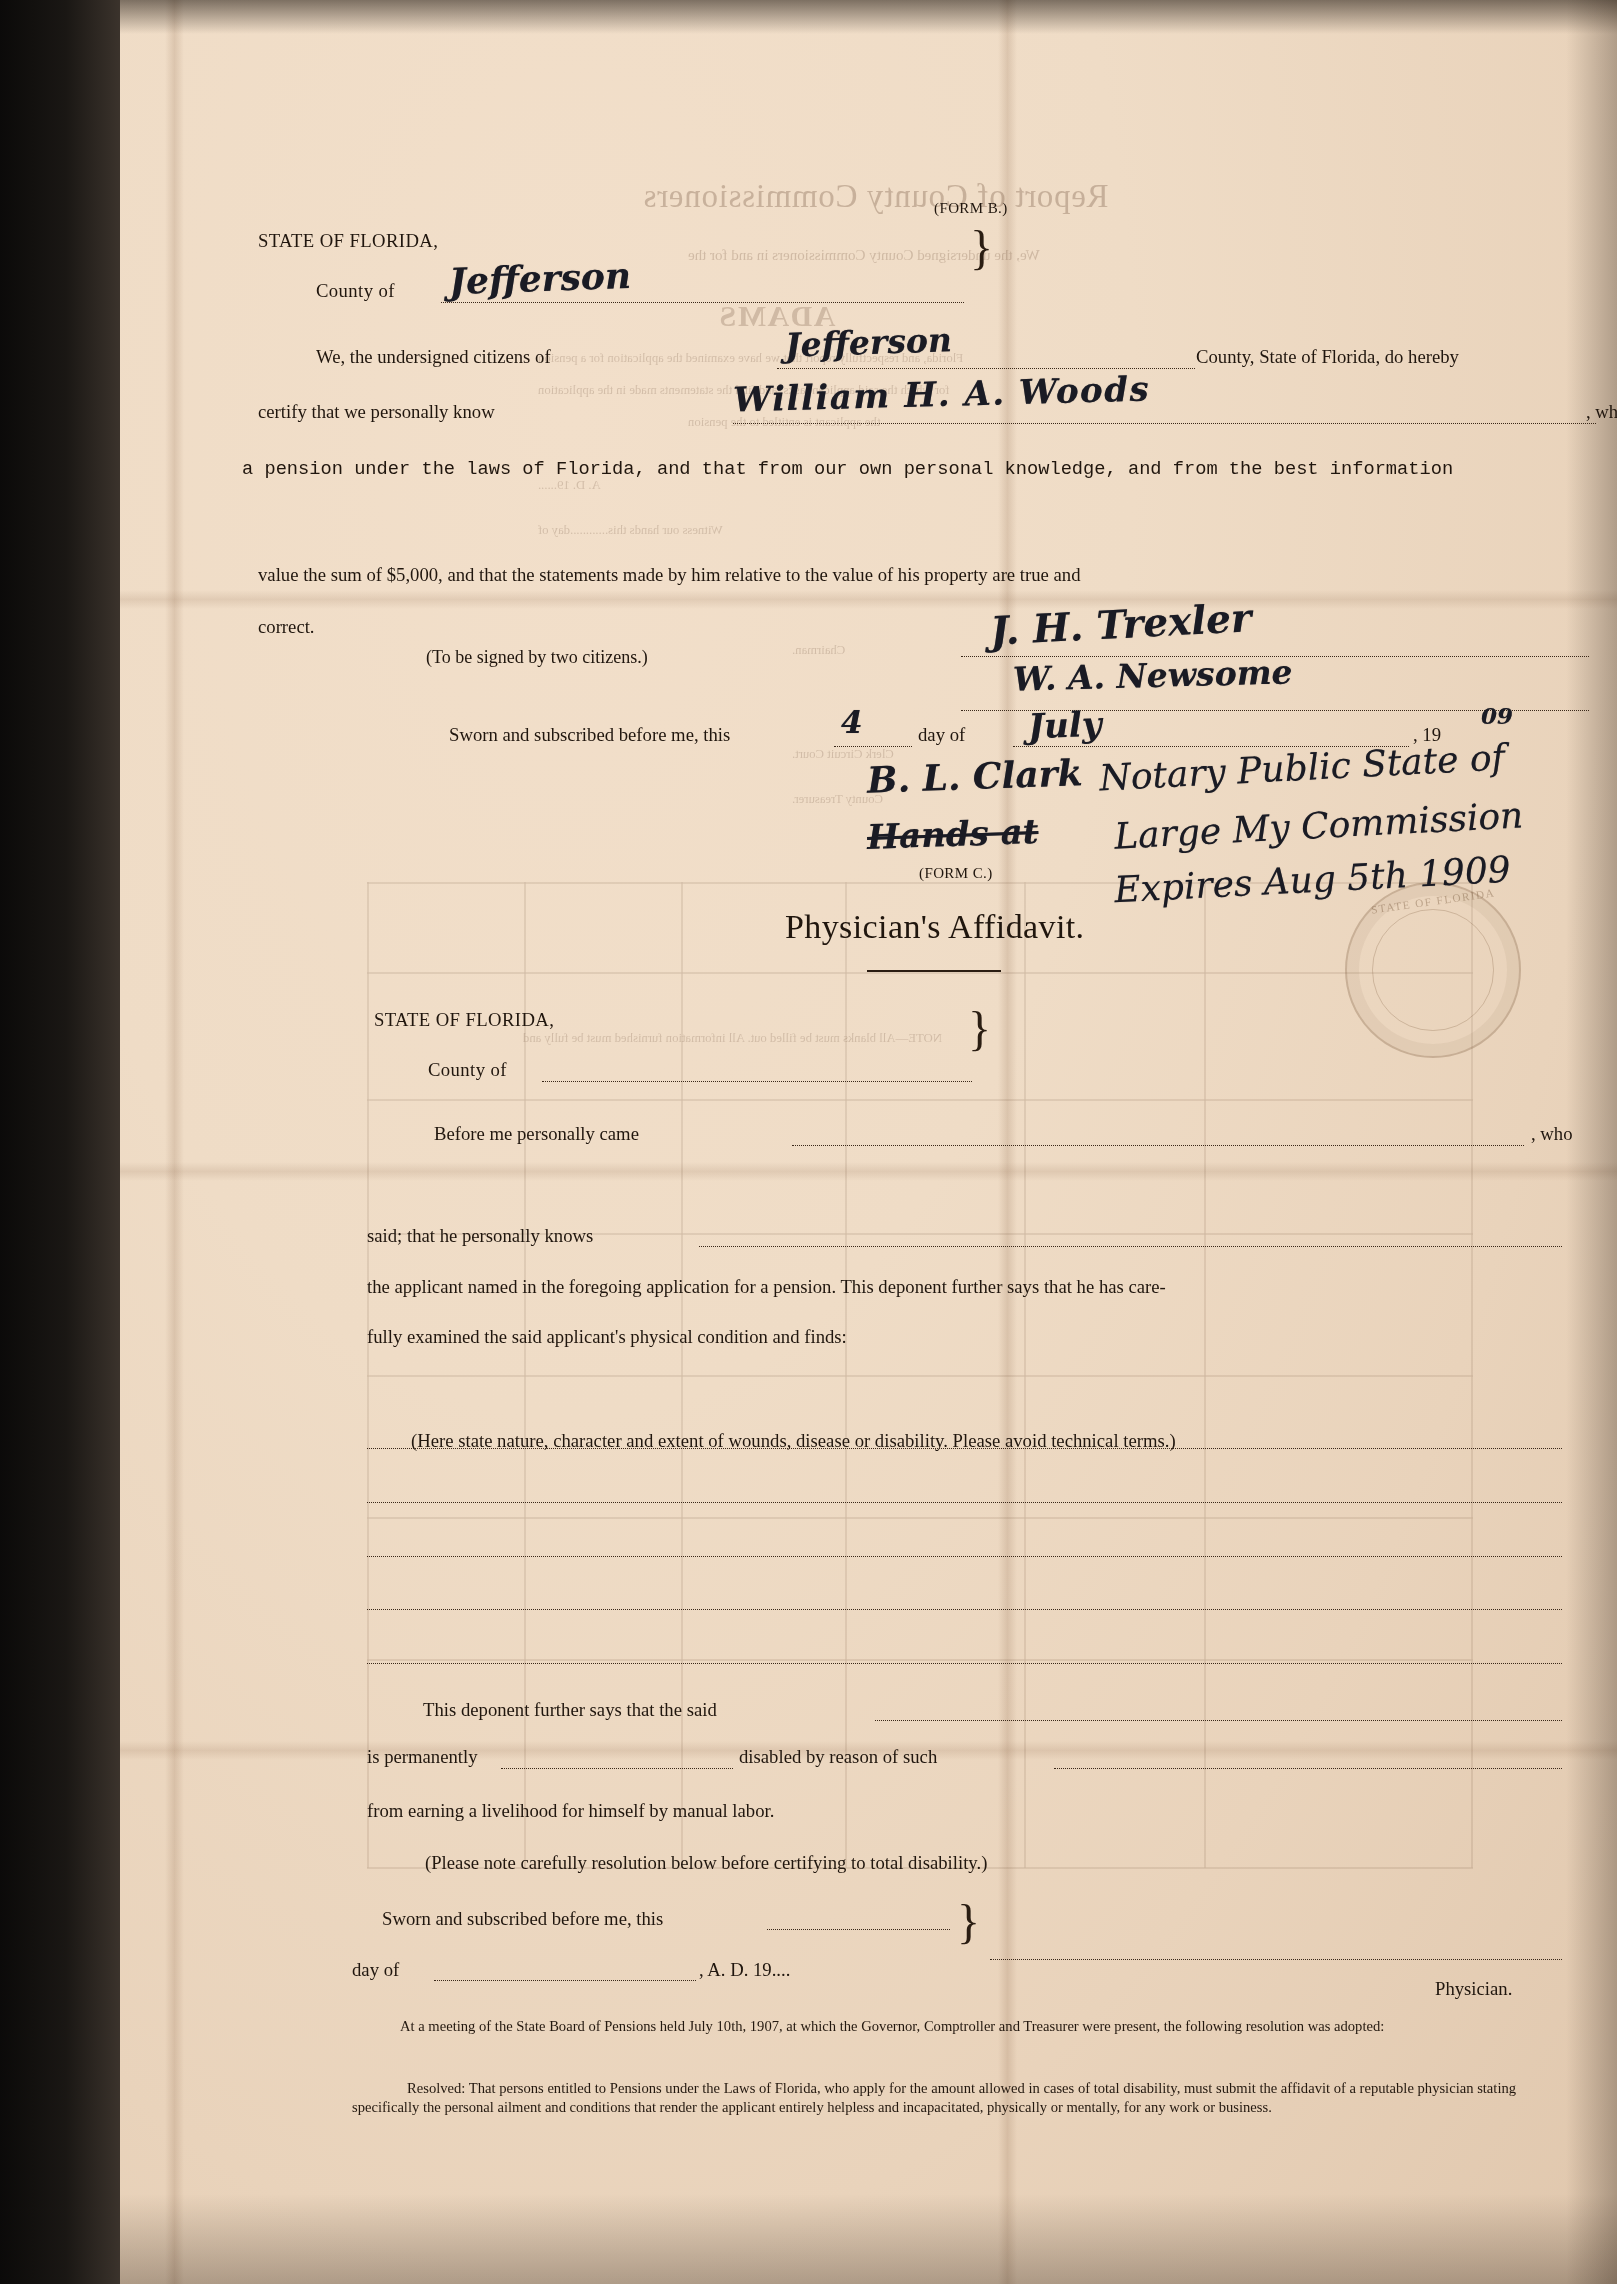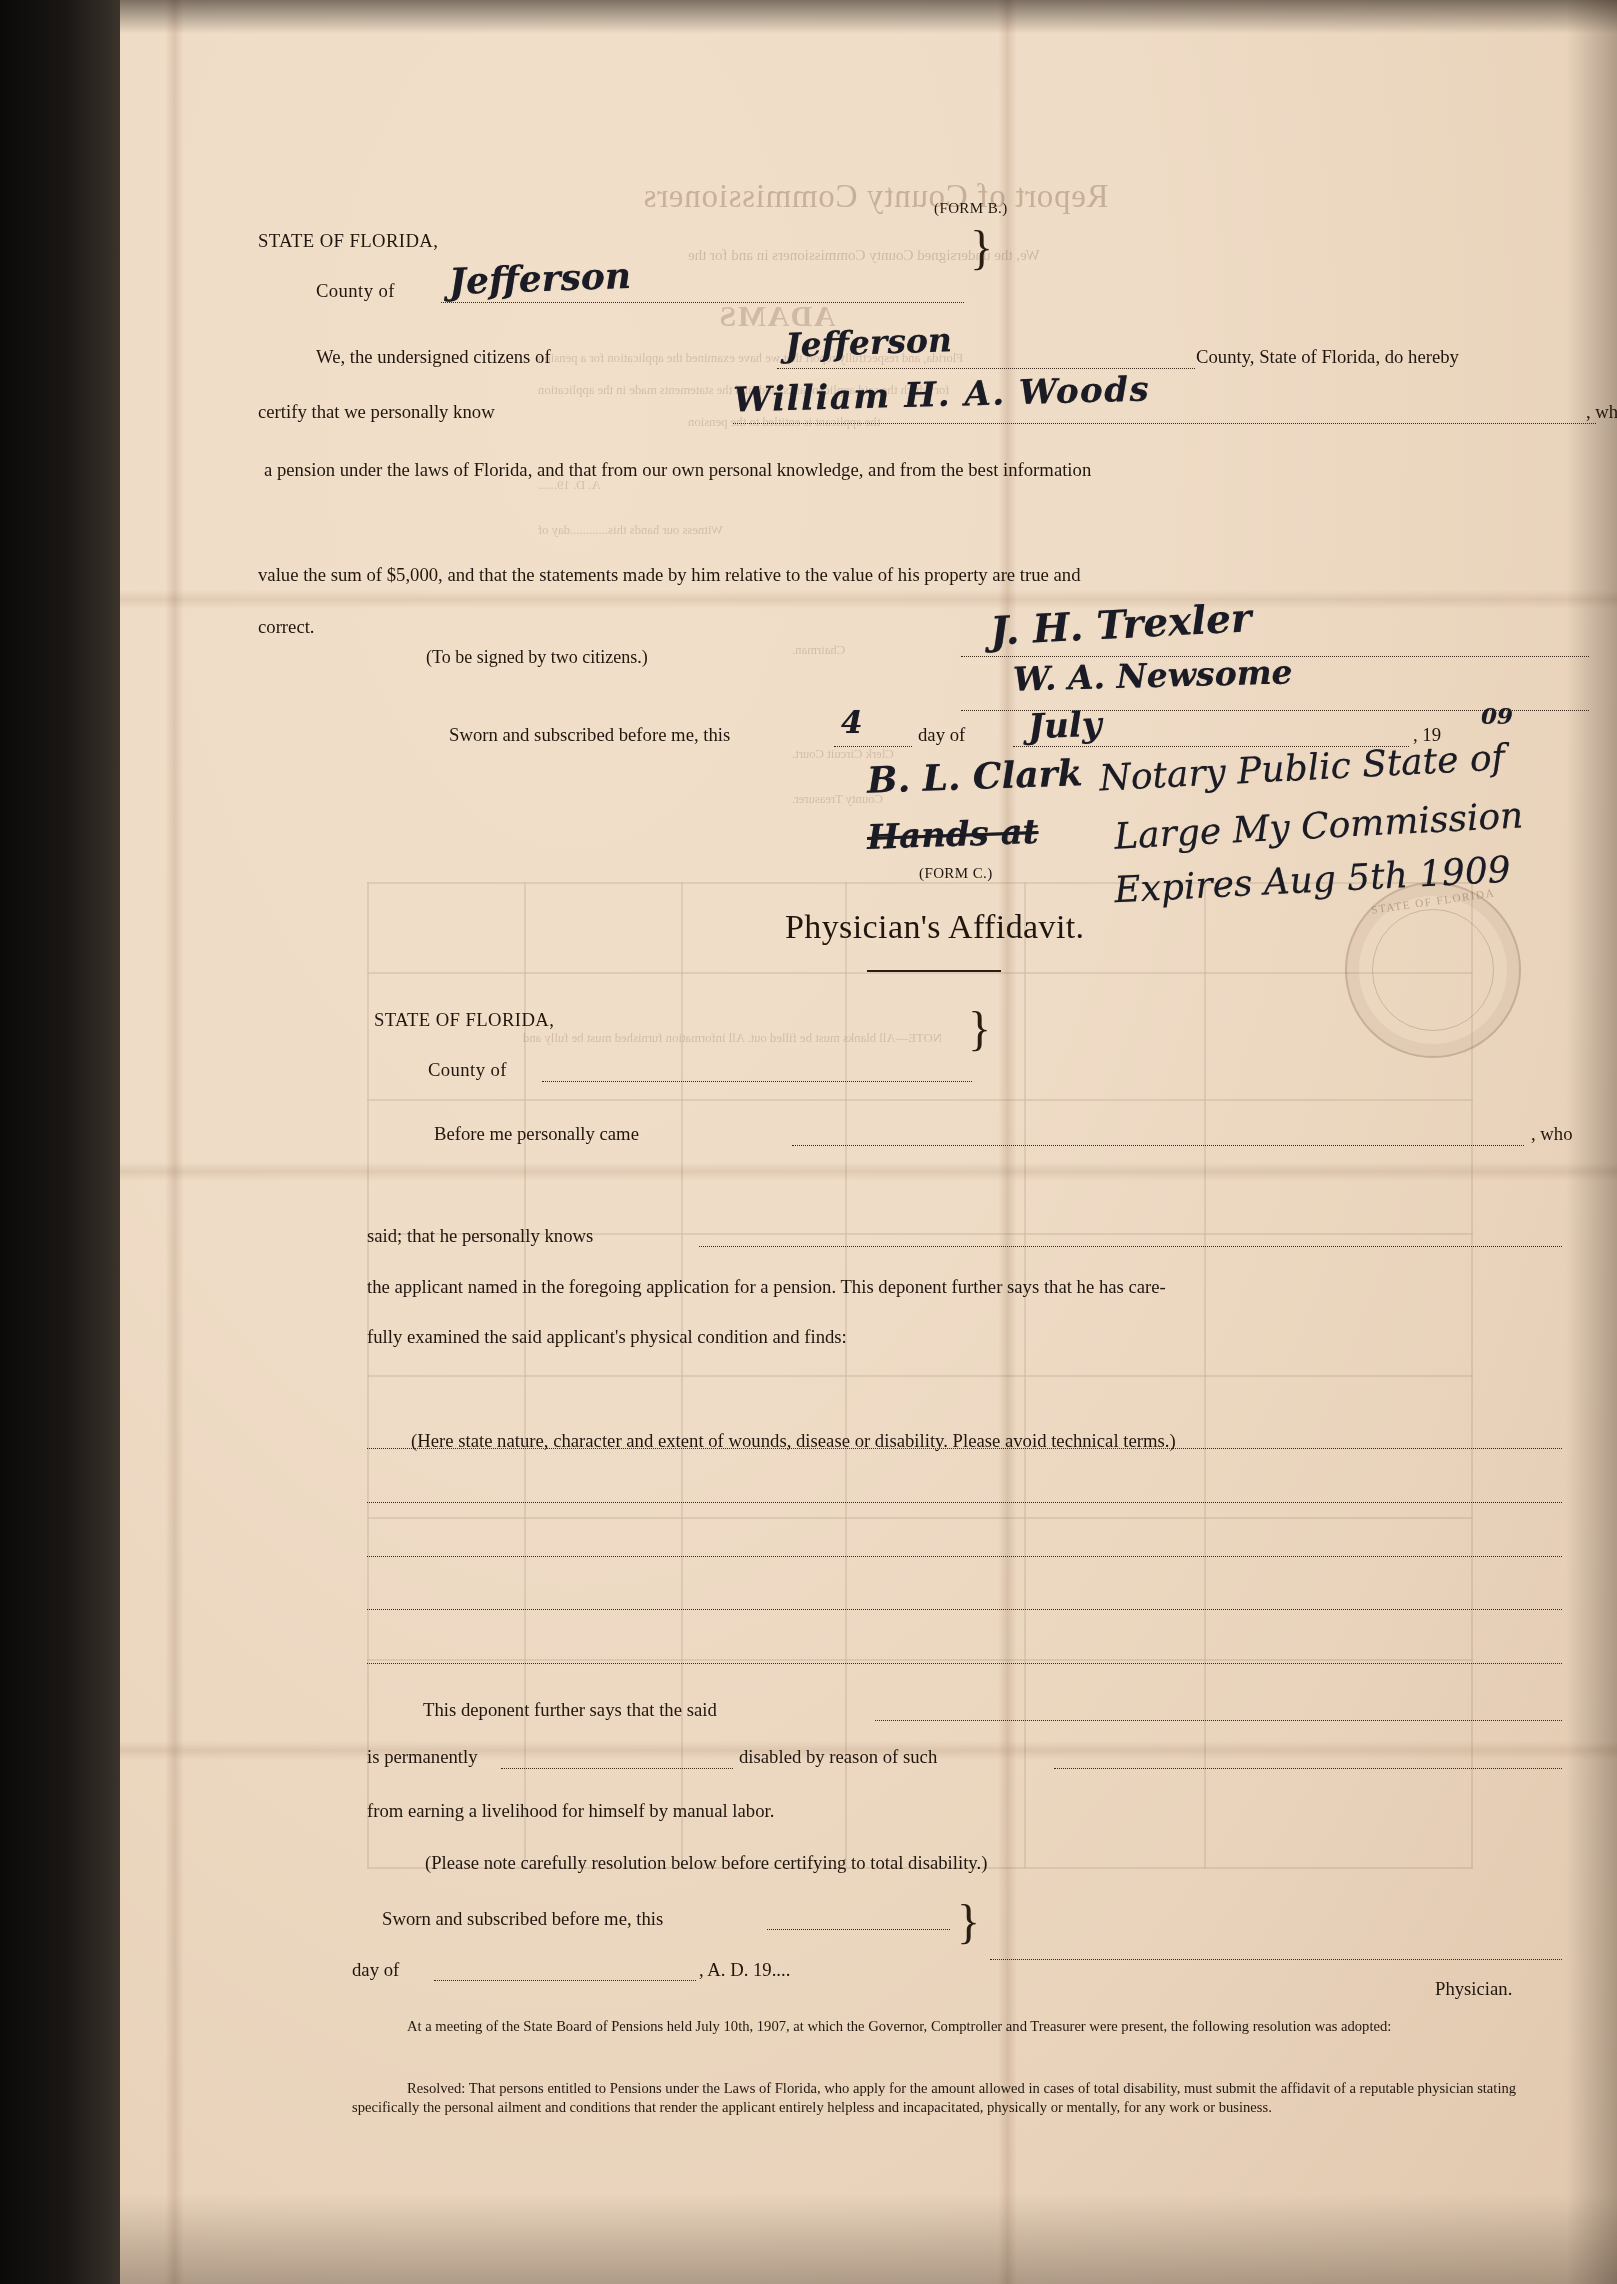--- a/index.html
+++ b/index.html
@@ -269,21 +269,21 @@
       <div class="t para" style="left:196px; top:345px;">We, the undersigned citizens of</div>
       <div class="dots" style="left:657px; top:368px; width:418px;"></div>
       <div class="hand" style="left:665px; top:323px; font-size:33px; transform:rotate(-2deg);">Jefferson</div>
       <div class="t para" style="left:1076px; top:345px;">County, State of Florida, do hereby</div>
 
       <div class="t para" style="left:138px; top:400px;">certify that we personally know</div>
       <div class="dots" style="left:613px; top:423px; width:863px;"></div>
       <div class="hand" style="left:613px; top:374px; font-size:34px; transform:rotate(-1.5deg); letter-spacing:1.5px;">William  H. A. Woods</div>
       <div class="t para" style="left:1466px; top:400px;">, who is an applicant for</div>
 
-      <div class="t para" style="left:144px; top:458px;">a pension under the laws of Florida, and that from our own personal knowledge, and from the best information</div>
+      <div class="t para" style="left:122px; top:458px;font-family:Liberation Mono, monospace;">a pension under the laws of Florida, and that from our own personal knowledge, and from the best information</div>
       <div class="t para" style="left:138px; top:563px;">value the sum of $5,000, and that the statements made by him relative to the value of his property are true and</div>
       <div class="t para" style="left:138px; top:615px;">correct.</div>
 
       <div class="t" style="left:306px; top:647px; font-size:18px;">(To be signed by two citizens.)</div>
 
       <div class="dots" style="left:841px; top:656px; width:628px;"></div>
       <div class="dots" style="left:841px; top:710px; width:628px;"></div>
       <div class="hand" style="left:870px; top:601px; font-size:39px; transform:rotate(-3deg);">J. H. Trexler</div>
       <div class="hand" style="left:893px; top:656px; font-size:33px; transform:rotate(-1.5deg);">W. A. Newsome</div>
 
@@ -344,19 +344,19 @@
       <div class="t para" style="left:262px; top:1907px;">Sworn and subscribed before me, this</div>
       <div class="dots" style="left:647px; top:1929px; width:183px;"></div>
       <div class="brace" style="left:837px; top:1898px;">}</div>
 
       <div class="t para" style="left:232px; top:1958px;">day of</div>
       <div class="dots" style="left:314px; top:1980px; width:262px;"></div>
       <div class="t para" style="left:579px; top:1958px;">, A. D. 19....</div>
       <div class="dots" style="left:870px; top:1959px; width:572px;"></div>
       <div class="t" style="left:1315px; top:1978px; font-size:18.7px;">Physician.</div>
 
-      <div class="fineprint" style="left:232px; top:2017px; width:1210px; text-indent:55px;">At a meeting of the State Board of Pensions held July 10th, 1907, at which the Governor, Comptroller and Treasurer were present, the following resolution was adopted:</div>
+      <div class="fineprint" style="left:225px; top:2017px; width:1210px; text-indent:55px;">At a meeting of the State Board of Pensions held July 10th, 1907, at which the Governor, Comptroller and Treasurer were present, the following resolution was adopted:</div>
       <div class="fineprint" style="left:232px; top:2079px; width:1210px; text-indent:55px;">Resolved:  That persons entitled to Pensions under the Laws of Florida, who apply for the amount allowed in cases of total disability, must submit the affidavit of a reputable physician stating specifically the personal ailment and conditions that render the applicant entirely helpless and incapacitated, physically or mentally, for any work or business.</div>
 
     </div>
   </div>
 </div>
 
 
 </body></html>

